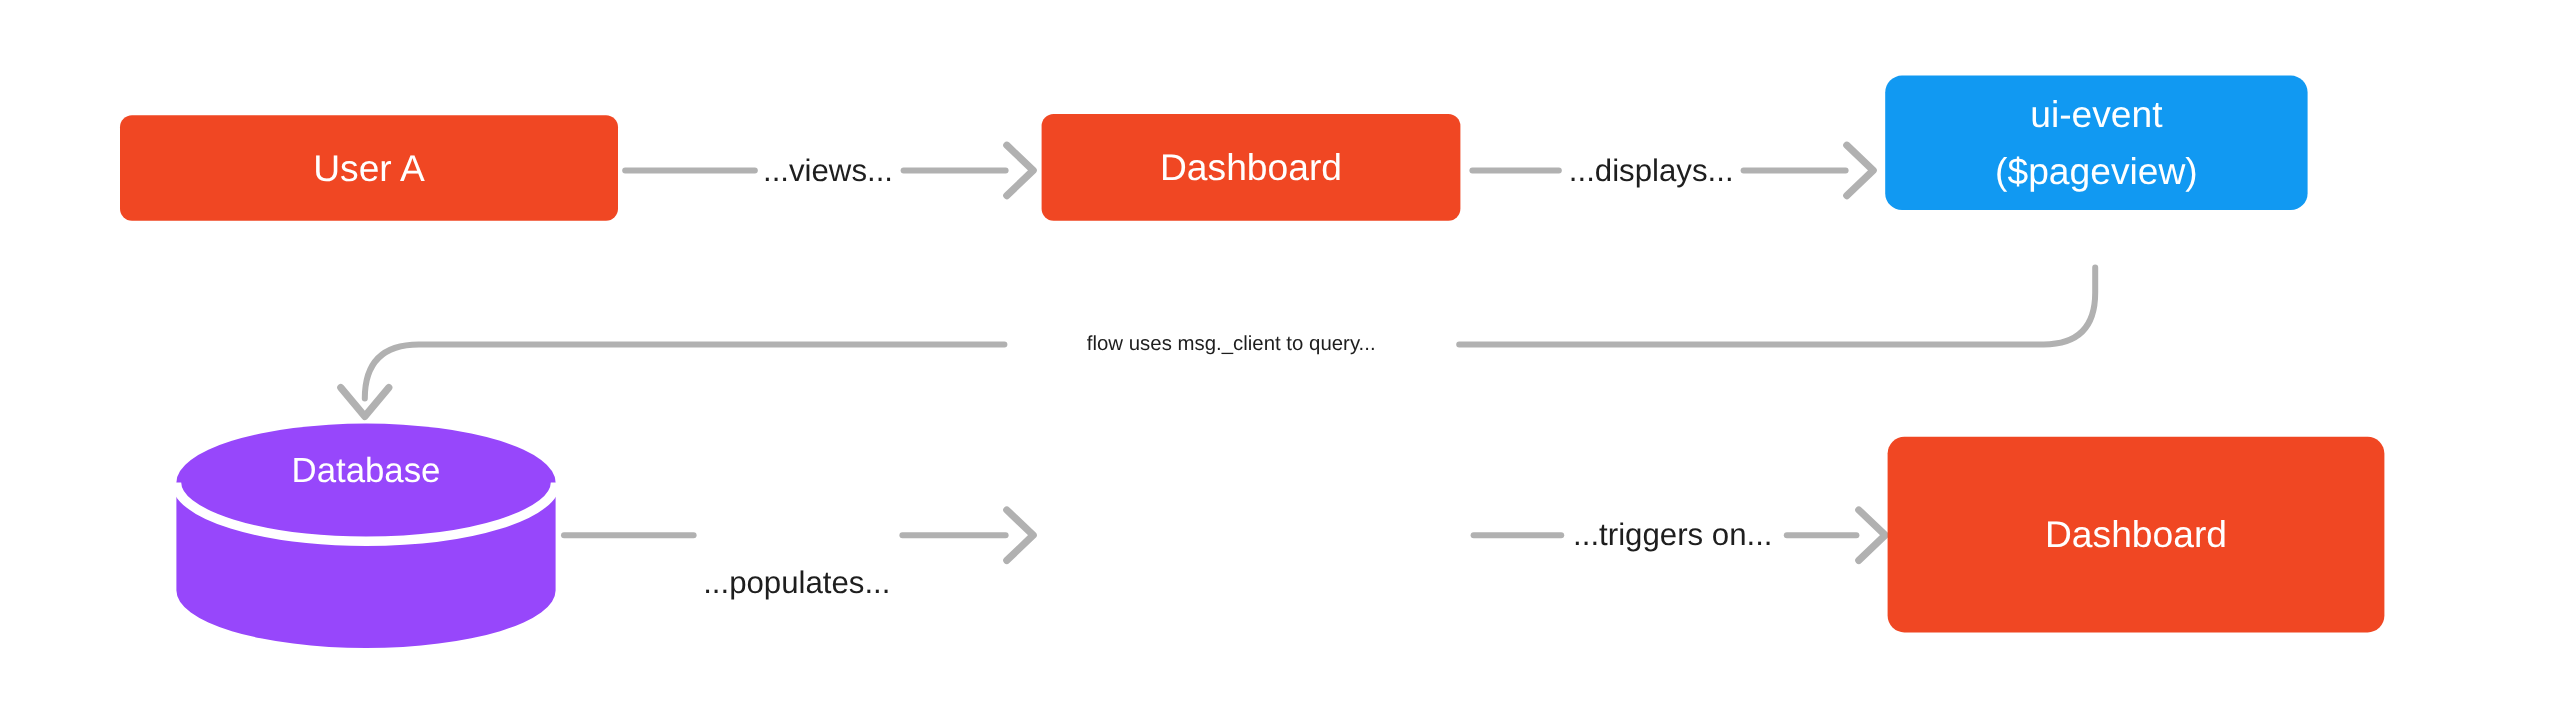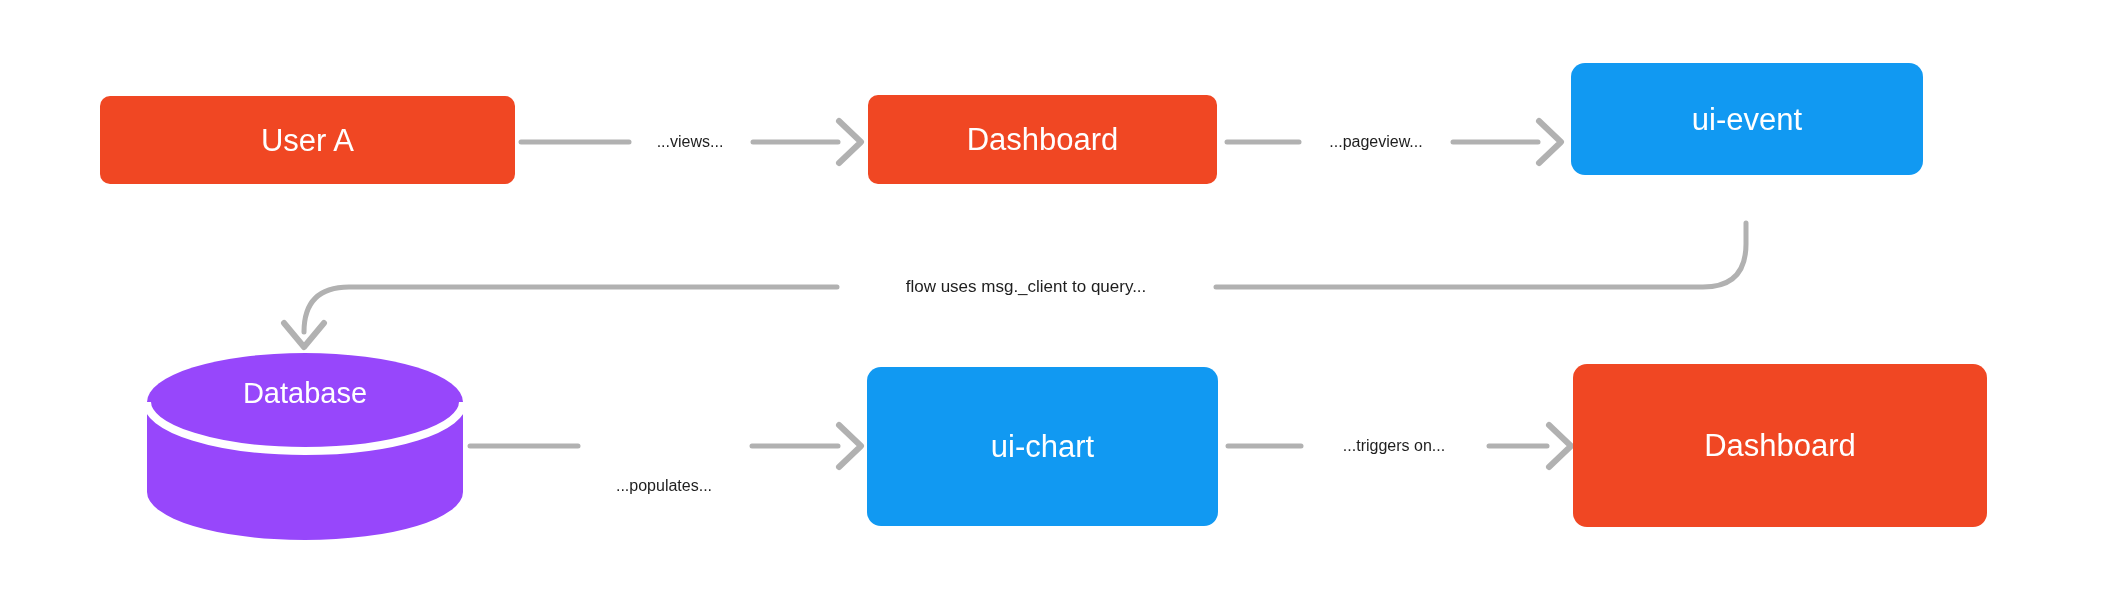--- a/index.html
+++ b/index.html
@@ -68,21 +68,21 @@
     text-align: center;
     color: var(--box-text);
     font-size: 29px;
     font-weight: 500;
     line-height: 47px;
   }
   .edge-label {
     position: absolute;
     transform: translate(-50%, -50%);
     color: var(--label-text);
-    font-size: 16px;
+    font-size: 26px;
     font-weight: 400;
     white-space: nowrap;
     background: var(--bg);
     padding: 0 4px;
   }
   .lbl-views       { left: 690px;  top: 142px; }
   .lbl-triggers    { left: 1376px; top: 142px; }
   .lbl-query       { left: 1026px; top: 287px; font-size: 17px; }
   .lbl-populates   { left: 664px;  top: 446px; margin-top: 40px; }
   .lbl-displays-on { left: 1394px; top: 446px; }
@@ -134,31 +134,29 @@
   <div class="node orange r10 node-user-a">
     <span>User A</span>
   </div>
 
   <div class="node orange r10 node-dashboard">
     <span>Dashboard</span>
   </div>
 
   <div class="node blue r14 node-ui-event">
     <span>ui-event</span>
+    <span>($pageview)</span>
   </div>
 
-  <div class="node blue r14 node-ui-chart">
-    <span>ui-chart</span>
-  </div>
 
   <div class="node orange r14 node-dashboard-2">
     <span>Dashboard</span>
   </div>
 
   <div class="db-label">Database</div>
 
   <div class="edge-label lbl-views">...views...</div>
-  <div class="edge-label lbl-triggers">...pageview...</div>
+  <div class="edge-label lbl-triggers">...displays...</div>
   <div class="edge-label lbl-query">flow uses msg._client to query...</div>
   <div class="edge-label lbl-populates">...populates...</div>
   <div class="edge-label lbl-displays-on">...triggers on...</div>
 
 </div>
 
 </body></html>

